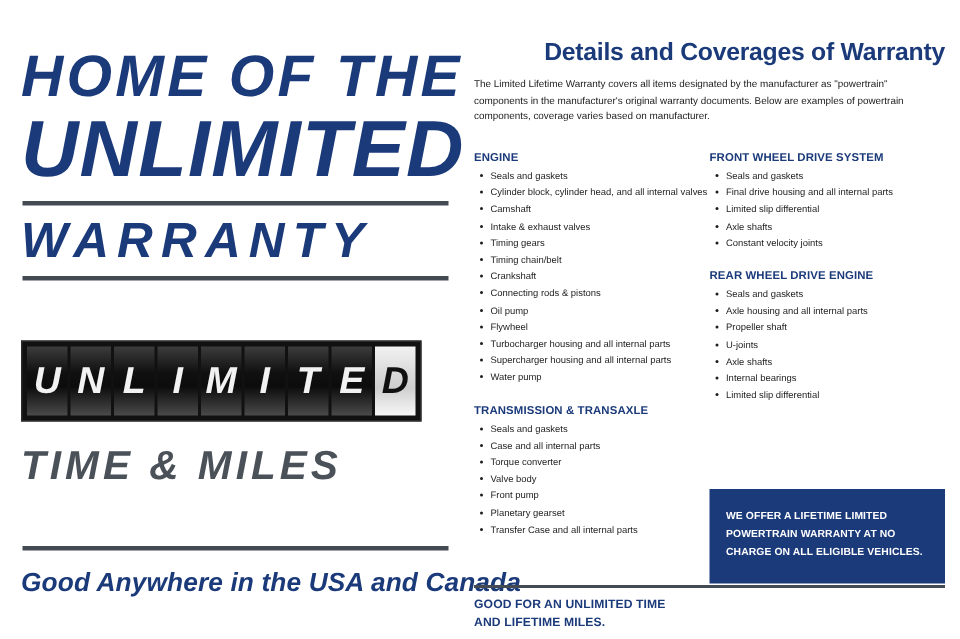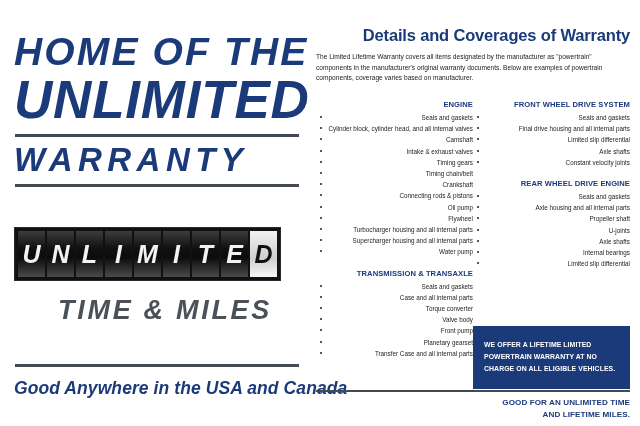--- a/index.html
+++ b/index.html
@@ -72,21 +72,21 @@
   .odo-digit.last {
     background: linear-gradient(180deg,#f2f2f2 0%,#d9d9d9 40%,#cfcfcf 60%,#f7f7f7 100%);
     color: #111;
   }
   .tm {
     margin-top: 14px;
     color: #4b5158;
     font-size: 27px;
     font-weight: 700;
     letter-spacing: 0.1em;
-    text-align: right;
+    text-align: left;
     width: 258px;
   }
   .rule3 {
     width: 284px; height: 3px; background: #444a52;
     margin: 38px 0 0 1px;
   }
   .good-anywhere {
     margin-top: 11px;
     color: #1b3a7a;
     font-size: 17.5px;
@@ -114,21 +114,21 @@
     font-size: 6.6px;
     line-height: 1.62;
     width: 308px;
   }
 
   .cols {
     margin-top: 16px;
     display: flex;
     gap: 0;
   }
-  .col { width: 157px; text-align: right; }
+  .col { width: 157px; }
   .col.right-col { width: 157px; }
 
   .sec-h {
     color: #1b3a7a;
     font-size: 7.6px;
     font-weight: 700;
     letter-spacing: 0.01em;
     margin-bottom: 3px;
   }
   .sec-h.sp { margin-top: 11px; }
@@ -172,21 +172,21 @@
   .rule-b {
     position: absolute;
     left: 0; top: 364px;
     width: 314px; height: 2px;
     background: #444a52;
   }
   .bottom-note {
     position: absolute;
     left: 0; top: 371px;
     width: 314px;
-    text-align: right;
+    text-align: left;
     color: #1b3a7a;
     font-size: 8.1px;
     font-weight: 700;
     line-height: 1.5;
     letter-spacing: 0.01em;
   }
 </style>
 </head>
 <body>
 

